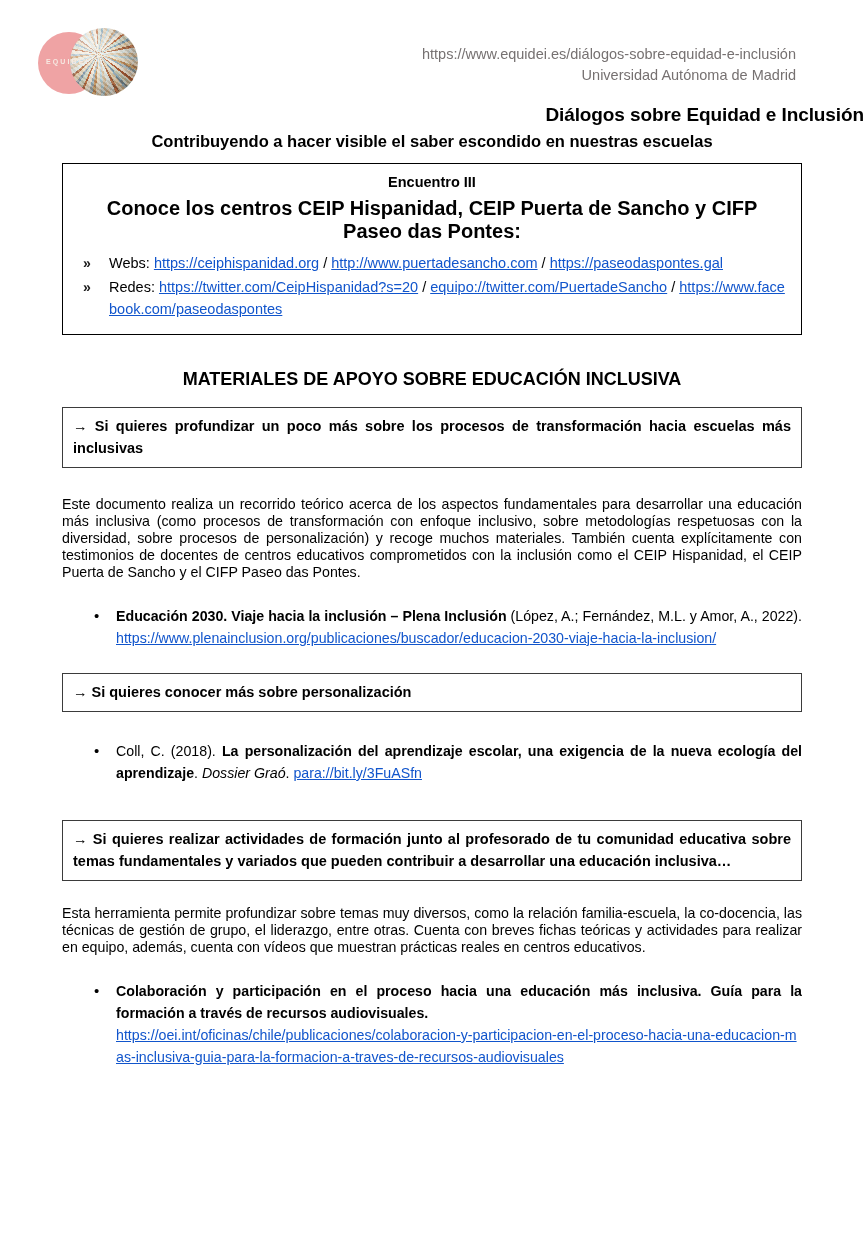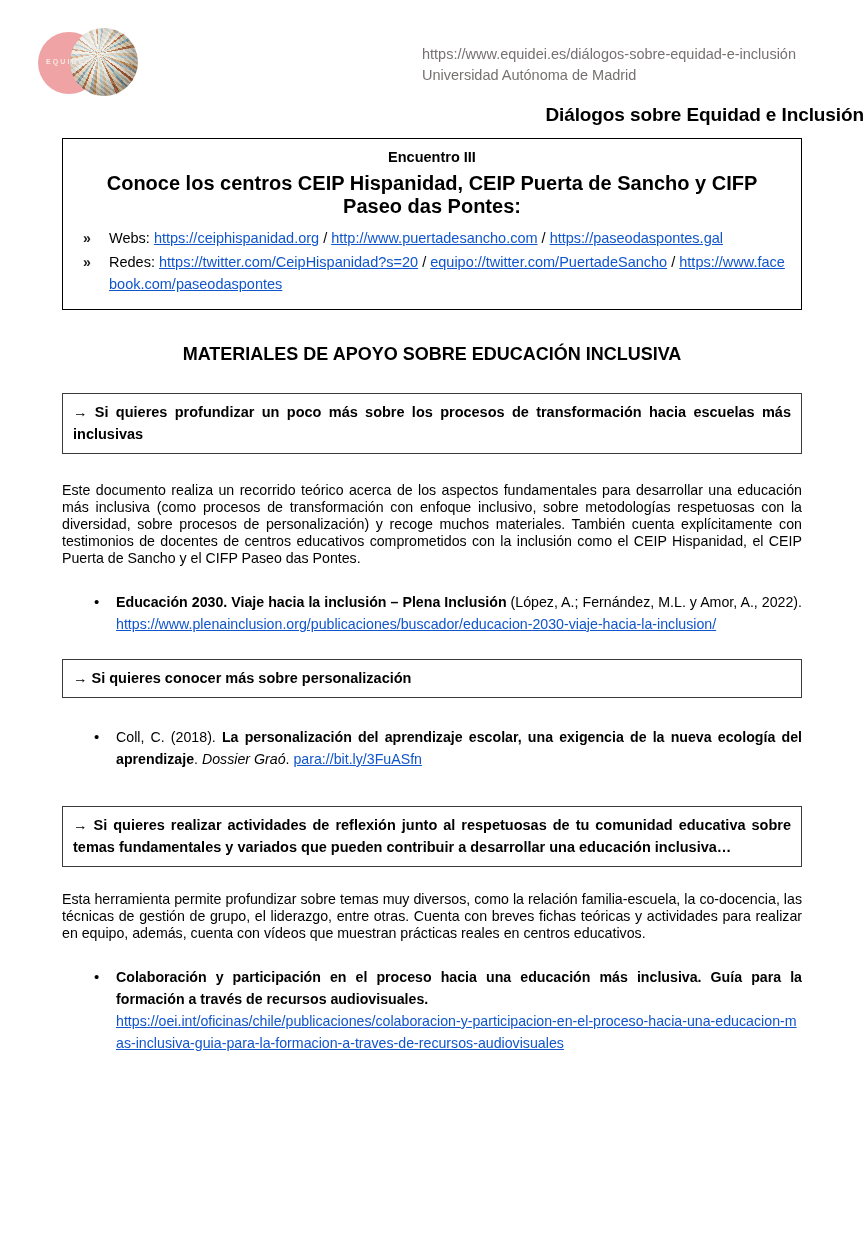--- a/index.html
+++ b/index.html
@@ -85,21 +85,21 @@
     background:
       repeating-linear-gradient(38deg, rgba(255,255,255,.22) 0 2px, rgba(0,0,0,.10) 2px 4px),
       repeating-linear-gradient(-52deg, rgba(190,120,70,.20) 0 3px, rgba(120,170,190,.16) 3px 5px);
     mix-blend-mode: overlay;
   }
 
   .header-lines {
     position: absolute;
     right: 68px;
     top: 44px;
-    text-align: left;
+    text-align: right;
     color: #767171;
     font-size: 14.5px;
     line-height: 21px;
     margin-left: 48px;
   }
 
   
   .doc-title {
     text-align: right;
     font-size: 19px;
@@ -213,21 +213,21 @@
 
   .url-block {
     padding-left: 54px;
     font-size: 14.2px;
     line-height: 22px;
     text-align: justify;
   }
   .mt-20 { }
   .mt-24 { margin-top: 24px; }
   .mt-28 { margin-top: 28px; }
-  .mt-32 { margin-top: 28px; }
+  .mt-32 { margin-top: 17px; }
   .mt-36 { margin-top: 36px; }
 </style>
 </head>
 <body>
 
 <div class="page">
 
   <div class="header">
 
     <div class="logo">
@@ -236,20 +236,21 @@
       <div class="logo-sphere"></div>
     </div>
 
     <div class="header-lines">
       <div>https://www.equidei.es/diálogos-sobre-equidad-e-inclusión</div>
       <div>Universidad Autónoma de Madrid</div>
     </div>
   </div>
 
   <div class="doc-title">Diálogos sobre Equidad e Inclusión</div>
+  <div class="doc-subtitle">Contribuyendo a hacer visible el saber escondido en nuestras escuelas</div>
 
   <div class="content">
 
     <div class="encuentro-box">
       <div class="encuentro-title">Encuentro III</div>
       <div class="encuentro-sub">Conoce los centros CEIP Hispanidad, CEIP Puerta de Sancho y CIFP Paseo das Pontes:</div>
 
       <div class="chev-item">
         <span class="chev">»</span>
         <span class="chev-body"><span>Webs:</span>
@@ -292,21 +293,21 @@
       <span>Si quieres conocer más sobre personalización</span>
     </div>
 
     <div class="bullet-item mt-28">
       <span class="dot">•</span>
       <span class="bullet-body"><span>Coll, C. (2018). </span><span class="b">La personalización del aprendizaje escolar, una exigencia de la nueva ecología del aprendizaje</span><span>. </span><span class="i">Dossier Graó</span><span>. </span><a class="link" href="#">para://bit.ly/3FuASfn</a></span>
     </div>
 
     <div class="section-box mt-36">
       <span class="arrow">→</span>
-      <span>Si quieres realizar actividades de reflexión junto al respetuosas de tu comunidad educativa sobre temas fundamentales y variados que pueden contribuir a desarrollar una educación inclusiva…</span>
+      <span>Si quieres realizar actividades de formación junto al profesorado de tu comunidad educativa sobre temas fundamentales y variados que pueden contribuir a desarrollar una educación inclusiva…</span>
     </div>
 
     <p class="para mt-24">Esta herramienta permite profundizar sobre temas muy diversos, como la relación familia-escuela, la co-docencia, las técnicas de gestión de grupo, el liderazgo, entre otras. Cuenta con breves fichas teóricas y actividades para realizar en equipo, además, cuenta con vídeos que muestran prácticas reales en centros educativos.</p>
 
     <div class="bullet-item mt-24">
       <span class="dot">•</span>
       <span class="bullet-body b">Colaboración y participación en el proceso hacia una educación más inclusiva. Guía para la formación a través de recursos audiovisuales.</span>
     </div>
 
     <div class="url-block mt-20">

